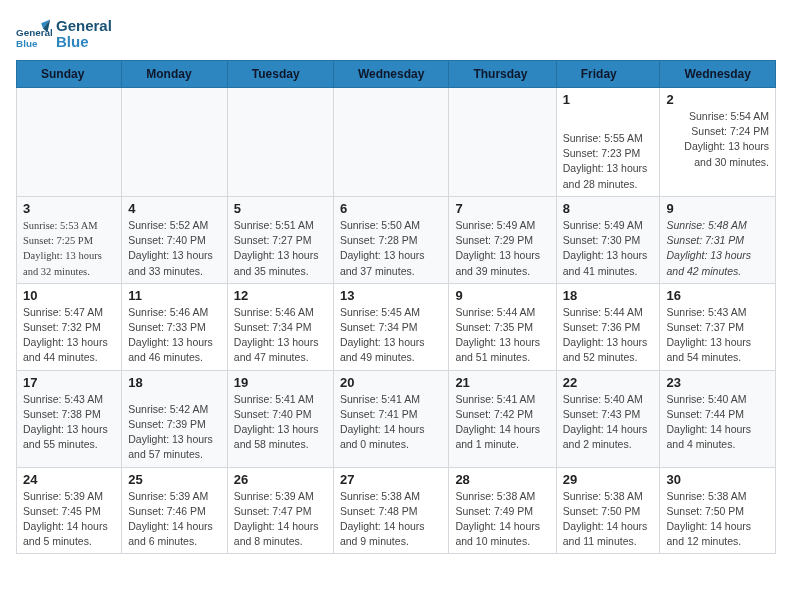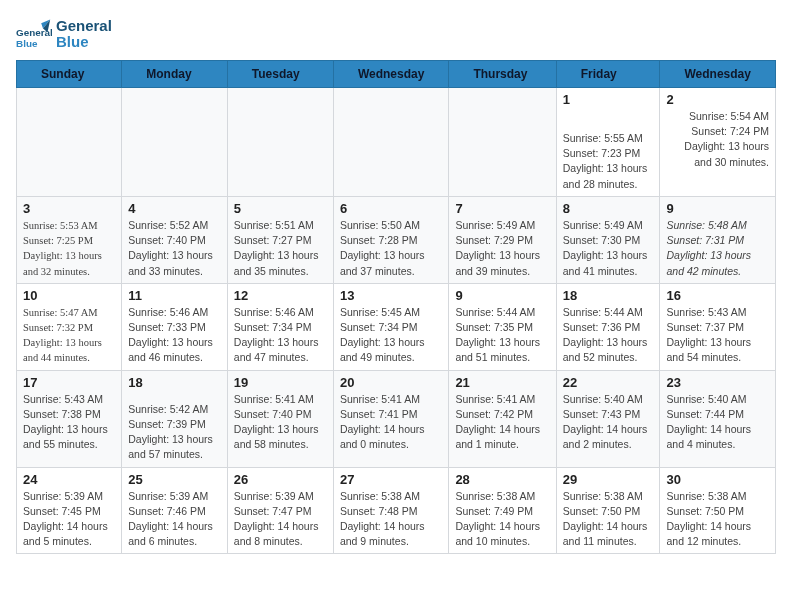--- a/index.html
+++ b/index.html
@@ -182,21 +182,21 @@
           <span class="day-number">9</span>
           <div class="day-info" style="white-space: pre-line; font-style: italic;">Sunrise: 5:48 AM
 Sunset: 7:31 PM
 Daylight: 13 hours
 and 42 minutes.</div>
         </td>
       </tr>
       <tr class="row-odd">
         <td>
           <span class="day-number">10</span>
-          <div class="day-info" style="white-space: pre-line; font-family: Liberation Serif, serif;">Sunrise: 5:47 AM
+          <div class="day-info" style="white-space: pre-line;">Sunrise: 5:47 AM
 Sunset: 7:32 PM
 Daylight: 13 hours
 and 44 minutes.</div>
         </td>
         <td>
           <span class="day-number">11</span>
           <div class="day-info" style="white-space: pre-line;">Sunrise: 5:46 AM
 Sunset: 7:33 PM
 Daylight: 13 hours
 and 46 minutes.</div>

